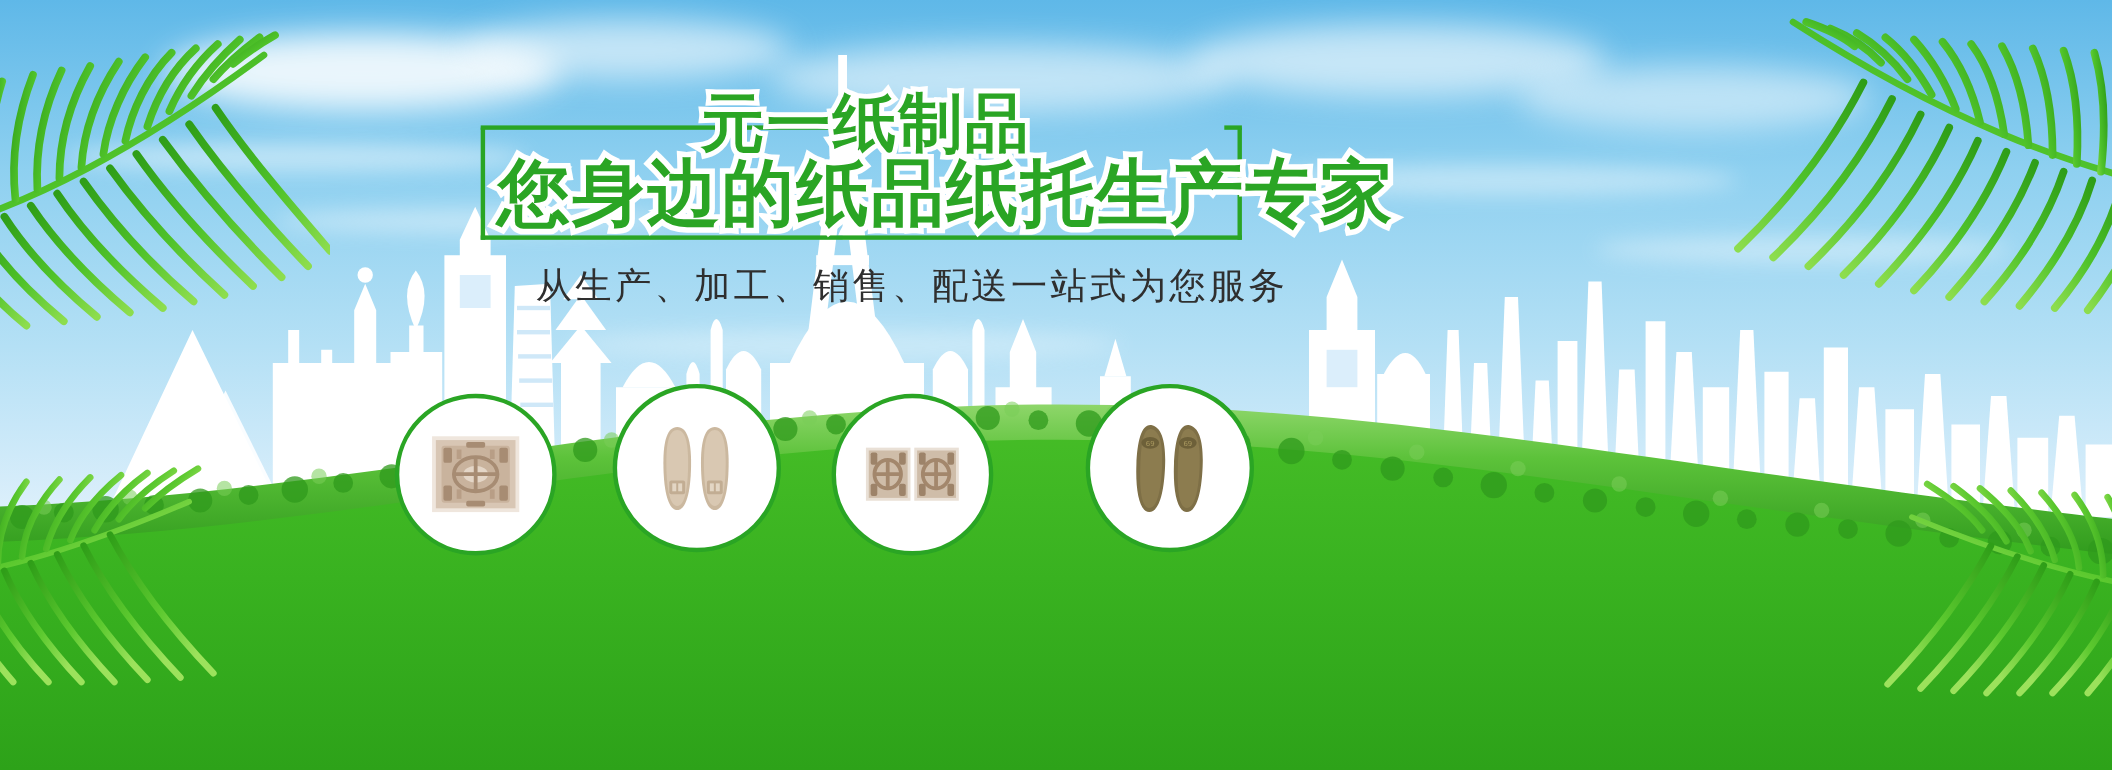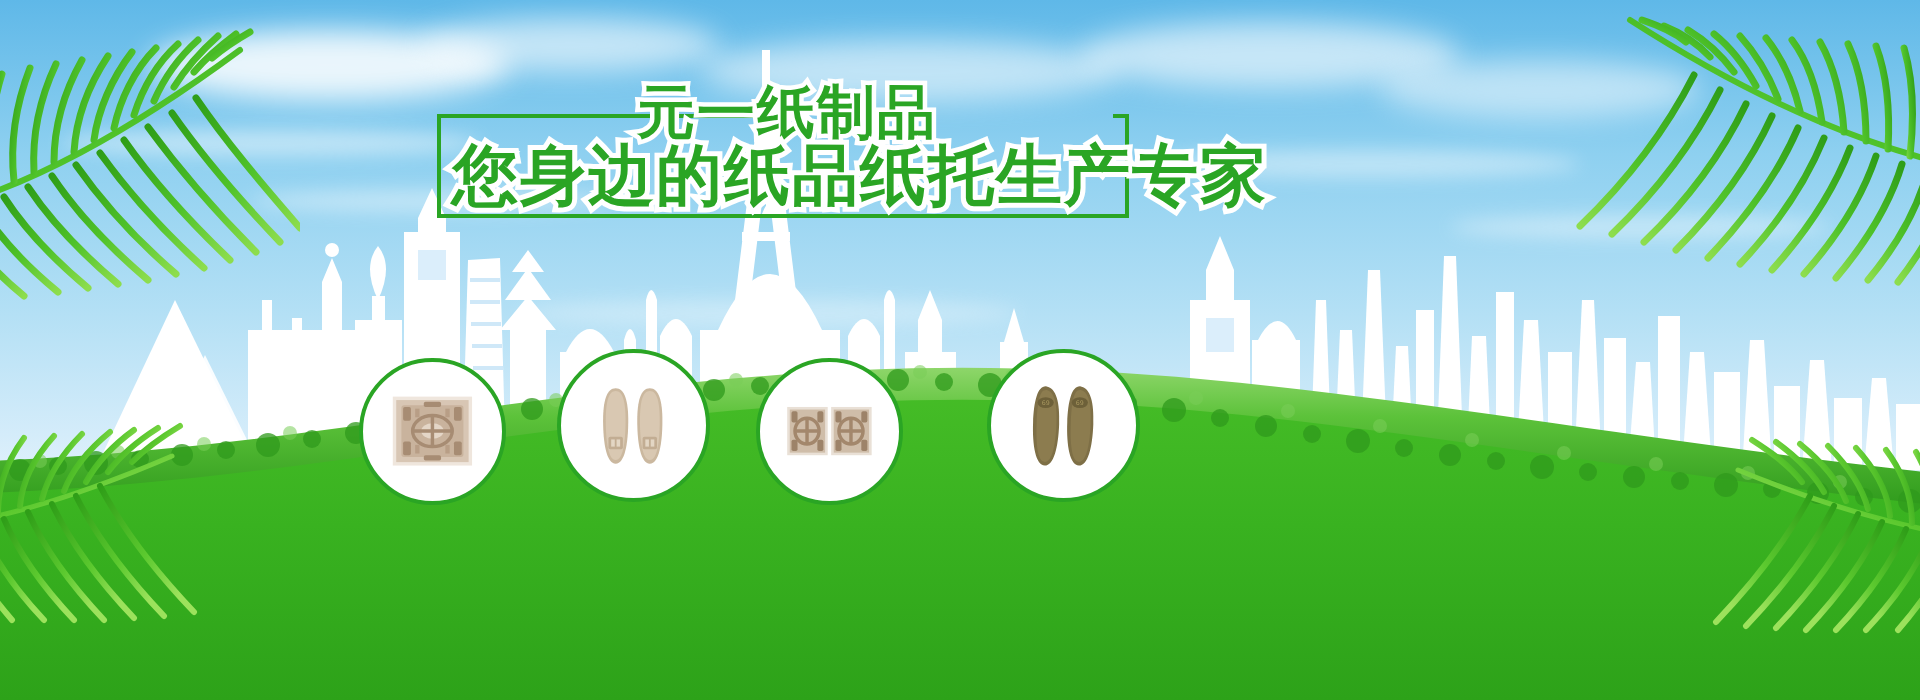--- a/index.html
+++ b/index.html
@@ -259,20 +259,21 @@
       <circle cx="1840" cy="202" r="7"></circle>
     </g>
   </svg>
 
   <div id="frame-top-left"></div>
   <div id="frame-top-right"></div>
   <div id="frame"></div>
 
   <div class="headline" id="title1">元一纸制品</div>
   <div class="headline" id="title2">您身边的纸品纸托生产专家</div>
+  <div id="subtitle">从生产、加工、销售、配送一站式为您服务</div>
 
   <div class="circle" style="left:359px; top:358px; width:147px; height:147px;">
     <svg class="prodimg" viewBox="0 0 100 100">
       <rect x="4" y="10" width="92" height="80" fill="#efe6dd"></rect>
       <rect x="8" y="14" width="84" height="72" fill="#d8c6b4"></rect>
       <rect x="14" y="20" width="72" height="60" fill="#c9b39d" rx="3"></rect>
       <ellipse cx="50" cy="50" rx="23" ry="18" fill="none" stroke="#a78c73" stroke-width="4"></ellipse>
       <ellipse cx="50" cy="50" rx="13" ry="9" fill="#e4d6c7"></ellipse>
       <path d="M27 50 H73 M50 32 V68" stroke="#a78c73" stroke-width="4"></path>
       <g fill="#a78c73">

